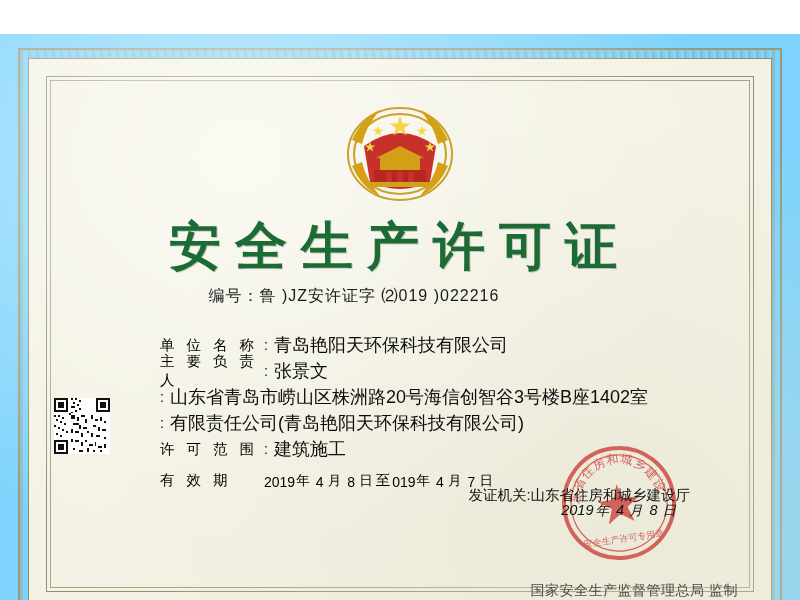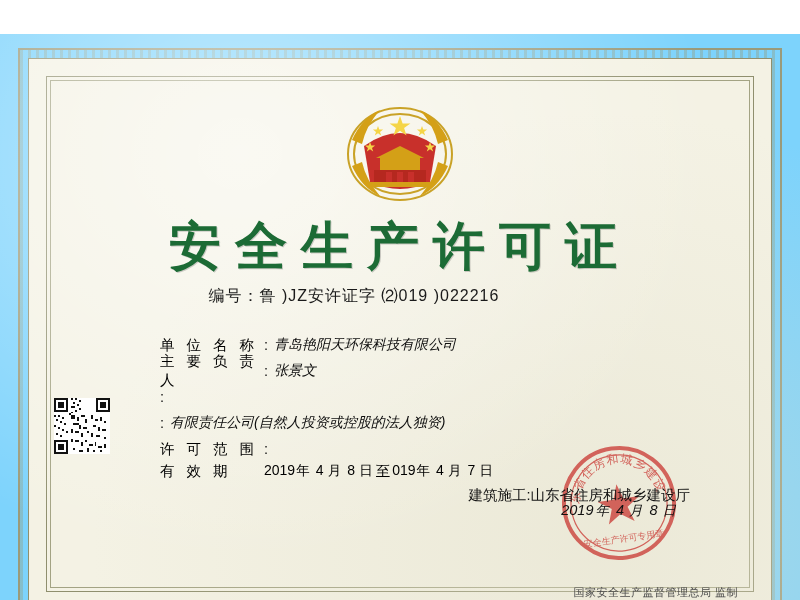--- a/index.html
+++ b/index.html
@@ -128,30 +128,29 @@
     letter-spacing: 4px;
     color: #000000;
     font-size: 14.5px;
   }
   .field-colon {
     flex: 0 0 10px;
     text-align: left;
   }
   .field-value {
     flex: 1 1 auto;
-    font-size: 14px;
+    font-size: 18px;
     color: #0d0d0d;
     white-space: nowrap;
-    font-style: italic;
   }
 
   
   .validity-row {
     display: flex;
-    align-items: flex-start;
+    align-items: flex-end;
     height: 28px;
     font-size: 14.5px;
   }
   .validity-row .seg { margin-right: 2px; }
   .validity-row .num {
     display: inline-block;
     min-width: 14px;
     text-align: center;
     font-size: 14px;
   }
@@ -201,21 +200,21 @@
     width: 56px;
     height: 56px;
     background: #ffffff;
   }
 
   
   .footer {
     position: absolute;
     right: 62px;
     bottom: 34px;
-    font-size: 11px;
+    font-size: 14px;
     color: #4a4a4a;
     letter-spacing: 0.5px;
   }
 </style>
 </head>
 <body>
 
 <div id="certificate">
 
   <div class="border-outer"></div>
@@ -348,30 +347,32 @@
     </div>
 
     <div class="field-row">
       <span class="field-label">主 要 负 责 人</span>
       <span class="field-colon">:</span>
       <span class="field-value">张景文</span>
     </div>
 
     <div class="field-row">
       <span class="field-colon">:</span>
+      <span class="field-value">山东省青岛市崂山区株洲路20号海信创智谷3号楼B座1402室</span>
     </div>
 
     <div class="field-row">
       <span class="field-colon">:</span>
-      <span class="field-value">有限责任公司(自然人投资或控股的法人独资)</span>
+      <span class="field-value">有限责任公司(青岛艳阳天环保科技有限公司)</span>
     </div>
 
     <div class="field-row">
       <span class="field-label">许 可 范 围</span>
       <span class="field-colon">:</span>
+      <span class="field-value">建筑施工</span>
     </div>
 
     <div class="validity-row">
       <span class="field-label">有 效 期</span>
       <span class="num">2019</span>
       <span class="unit">年</span>
       <span class="num">4</span>
       <span class="unit">月</span>
       <span class="num">8</span>
       <span class="unit">日</span>
@@ -392,21 +393,21 @@
       <polygon fill="#c8302b" points="59,40 64,55 80,55 67,64 72,79 59,70 46,79 51,64 38,55 54,55"></polygon>
       <path id="sealArc" d="M 19 59 A 40 40 0 0 1 99 59" fill="none"></path>
       <text font-size="12" fill="#c8302b" font-family="'DejaVu Sans','Liberation Sans',sans-serif" letter-spacing="1">
         <textPath href="#sealArc" startOffset="50%" text-anchor="middle">山东省住房和城乡建设厅</textPath>
       </text>
       <text x="59" y="98" font-size="9" fill="#c8302b" text-anchor="middle" font-family="'DejaVu Sans','Liberation Sans',sans-serif">安全生产许可专用章</text>
     </svg>
   </div>
 
   <div class="issuer">
-    <span>建筑施工:</span><span>山东省住房和城乡建设厅</span>
+    <span>发证机关:</span><span>山东省住房和城乡建设厅</span>
   </div>
 
   <div class="issuer-date">
     <span class="num">2019</span><span class="unit">年</span><span class="num">4</span><span class="unit">月</span><span class="num">8</span><span class="unit">日</span>
   </div>
 
   <div class="footer">国家安全生产监督管理总局 监制</div>
 
 </div>
 

